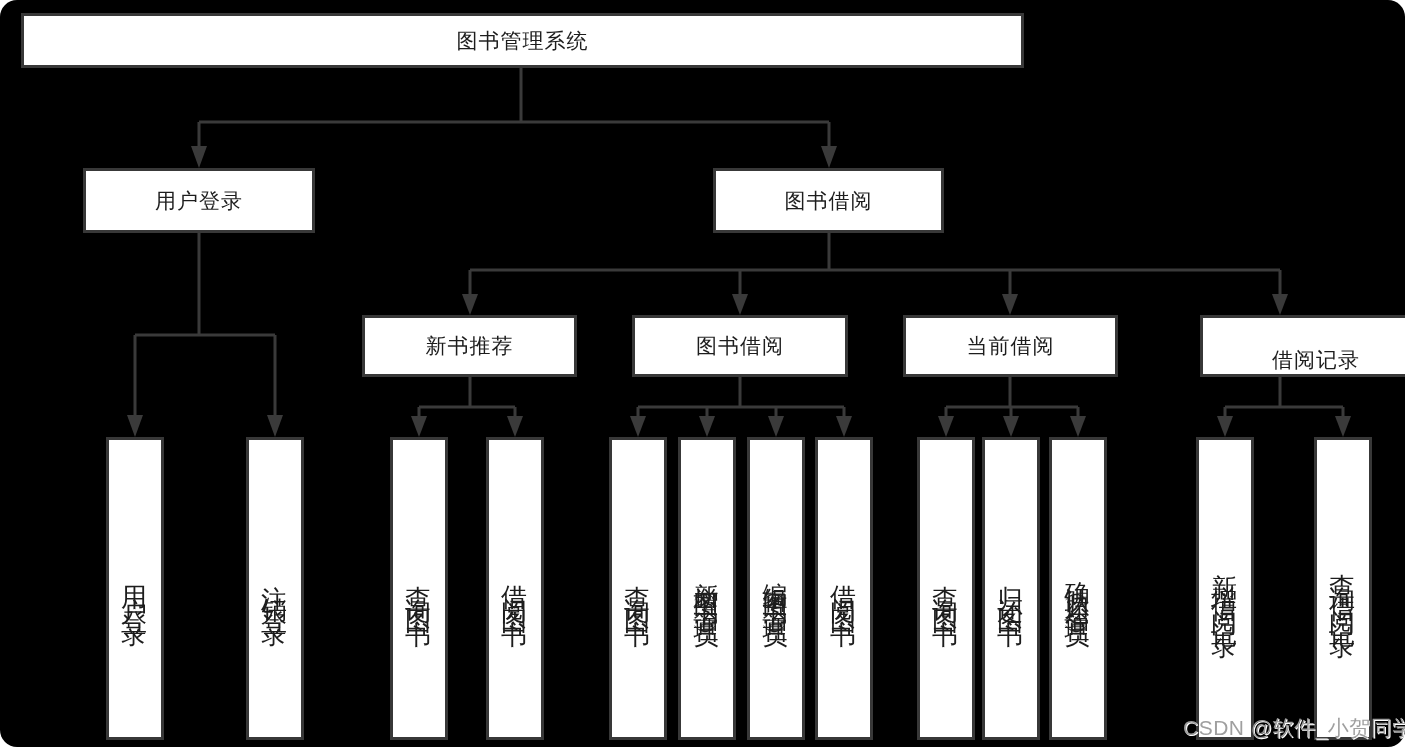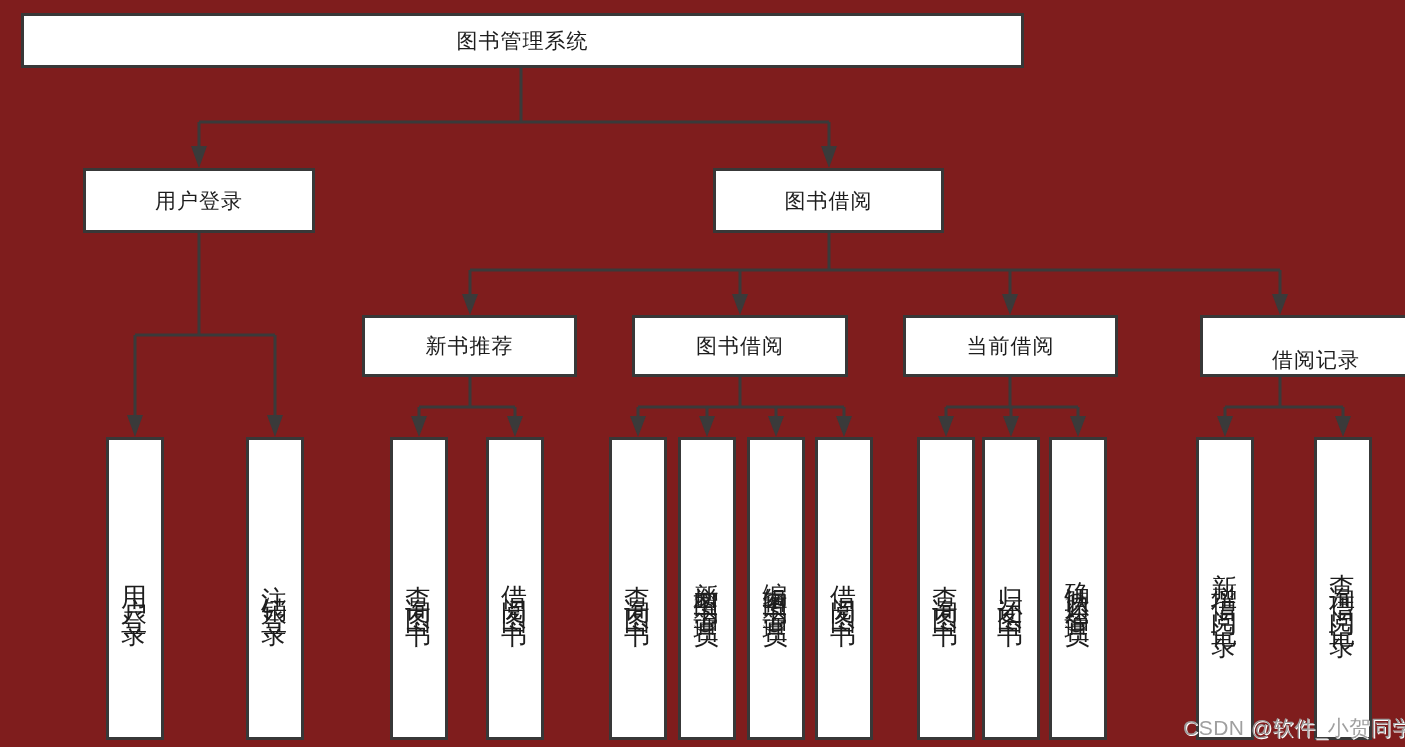--- a/index.html
+++ b/index.html
@@ -1,18 +1,18 @@
 <!DOCTYPE html>
 <html><head>
 <meta charset="utf-8">
 <style>
   html,body{margin:0;padding:0;background:#ffffff;}
   #canvas{
-    position:relative;width:1405px;height:747px;background:#7f1d1d;
-    font-family:"Liberation Sans","DejaVu Sans",sans-serif;overflow:hidden;
+    position:relative;width:1405px;height:747px;background:#000000;
+    font-family:"Liberation Sans","DejaVu Sans",sans-serif;overflow:hidden;border-radius:17px;
   }
   #connectors{position:absolute;left:0;top:0;width:1405px;height:747px;}
   .node{
     position:absolute;box-sizing:border-box;border:3px solid #383838;background:#ffffff;
     display:flex;align-items:center;justify-content:center;
     color:#1d1d1d;
   }
   .hnode{font-size:21px;letter-spacing:1px;}
   .vnode{
     writing-mode:vertical-rl;text-orientation:mixed;

